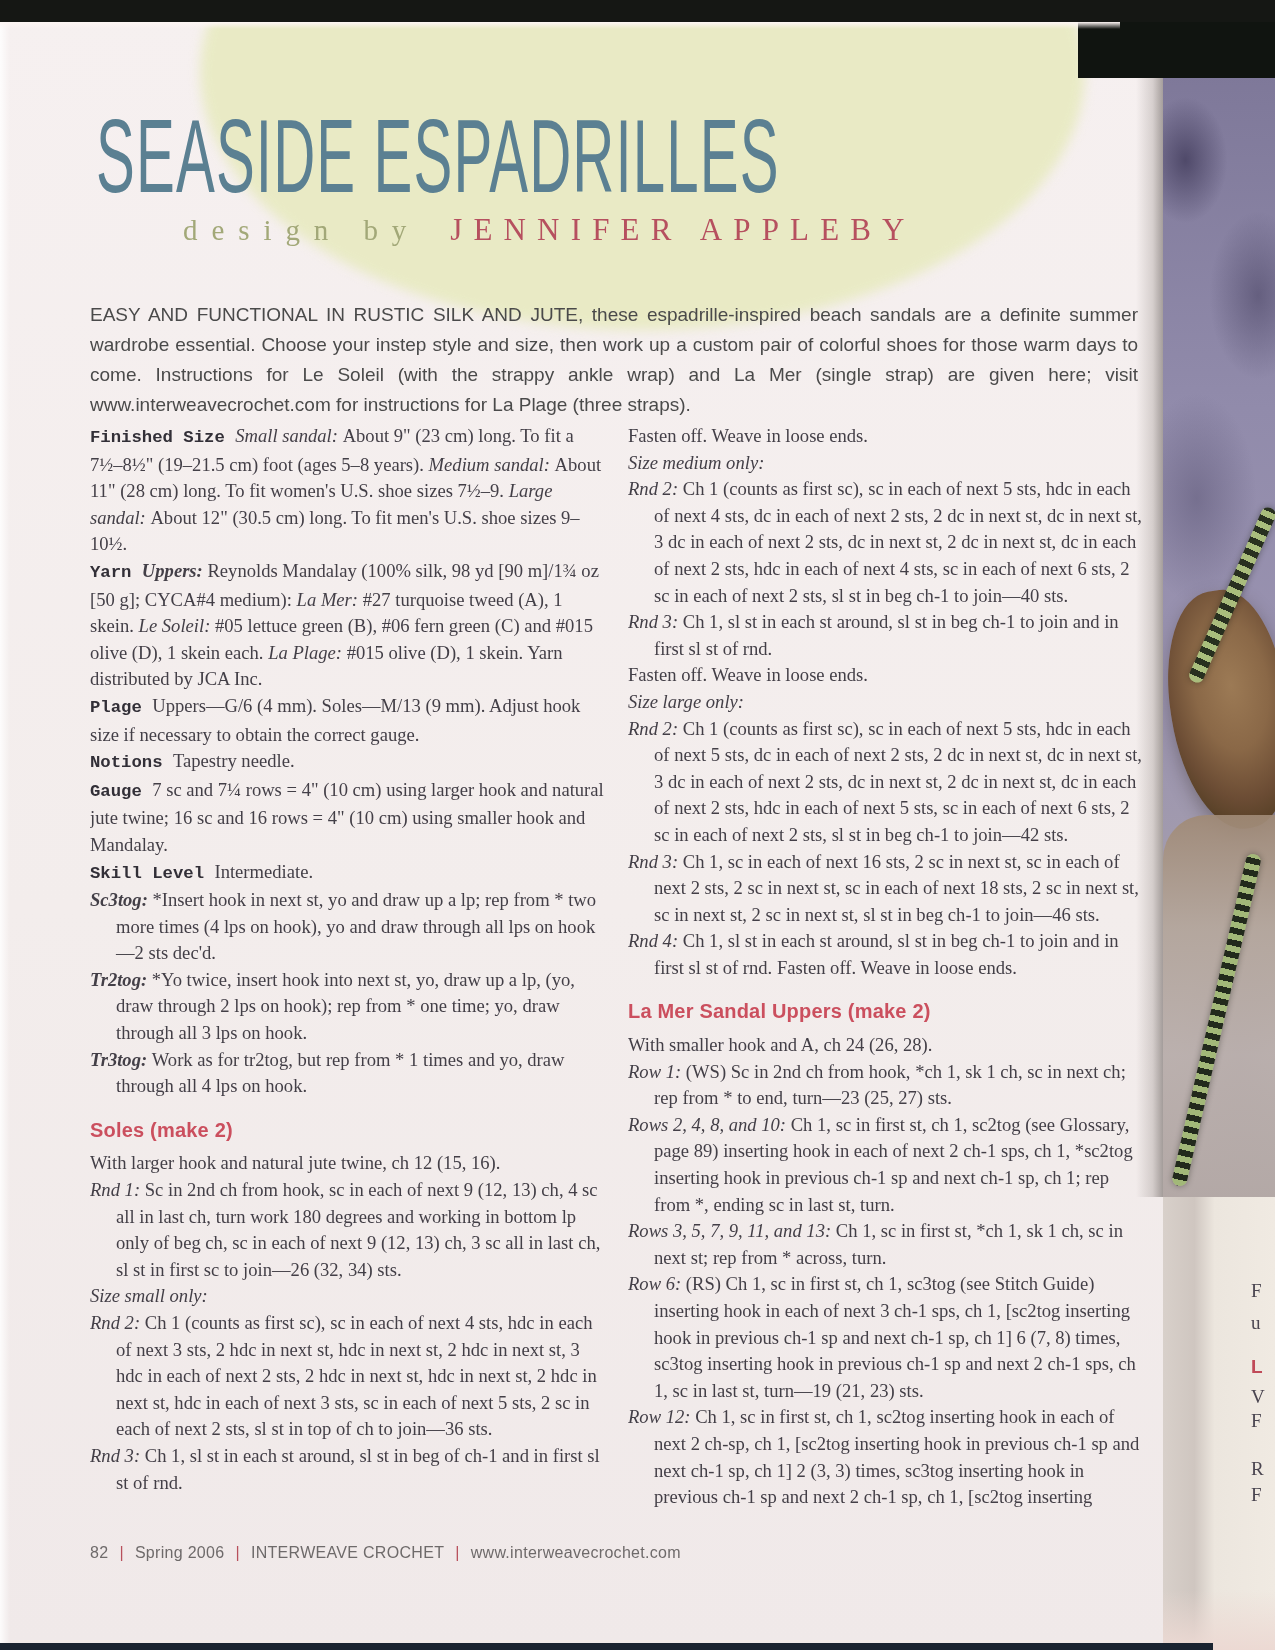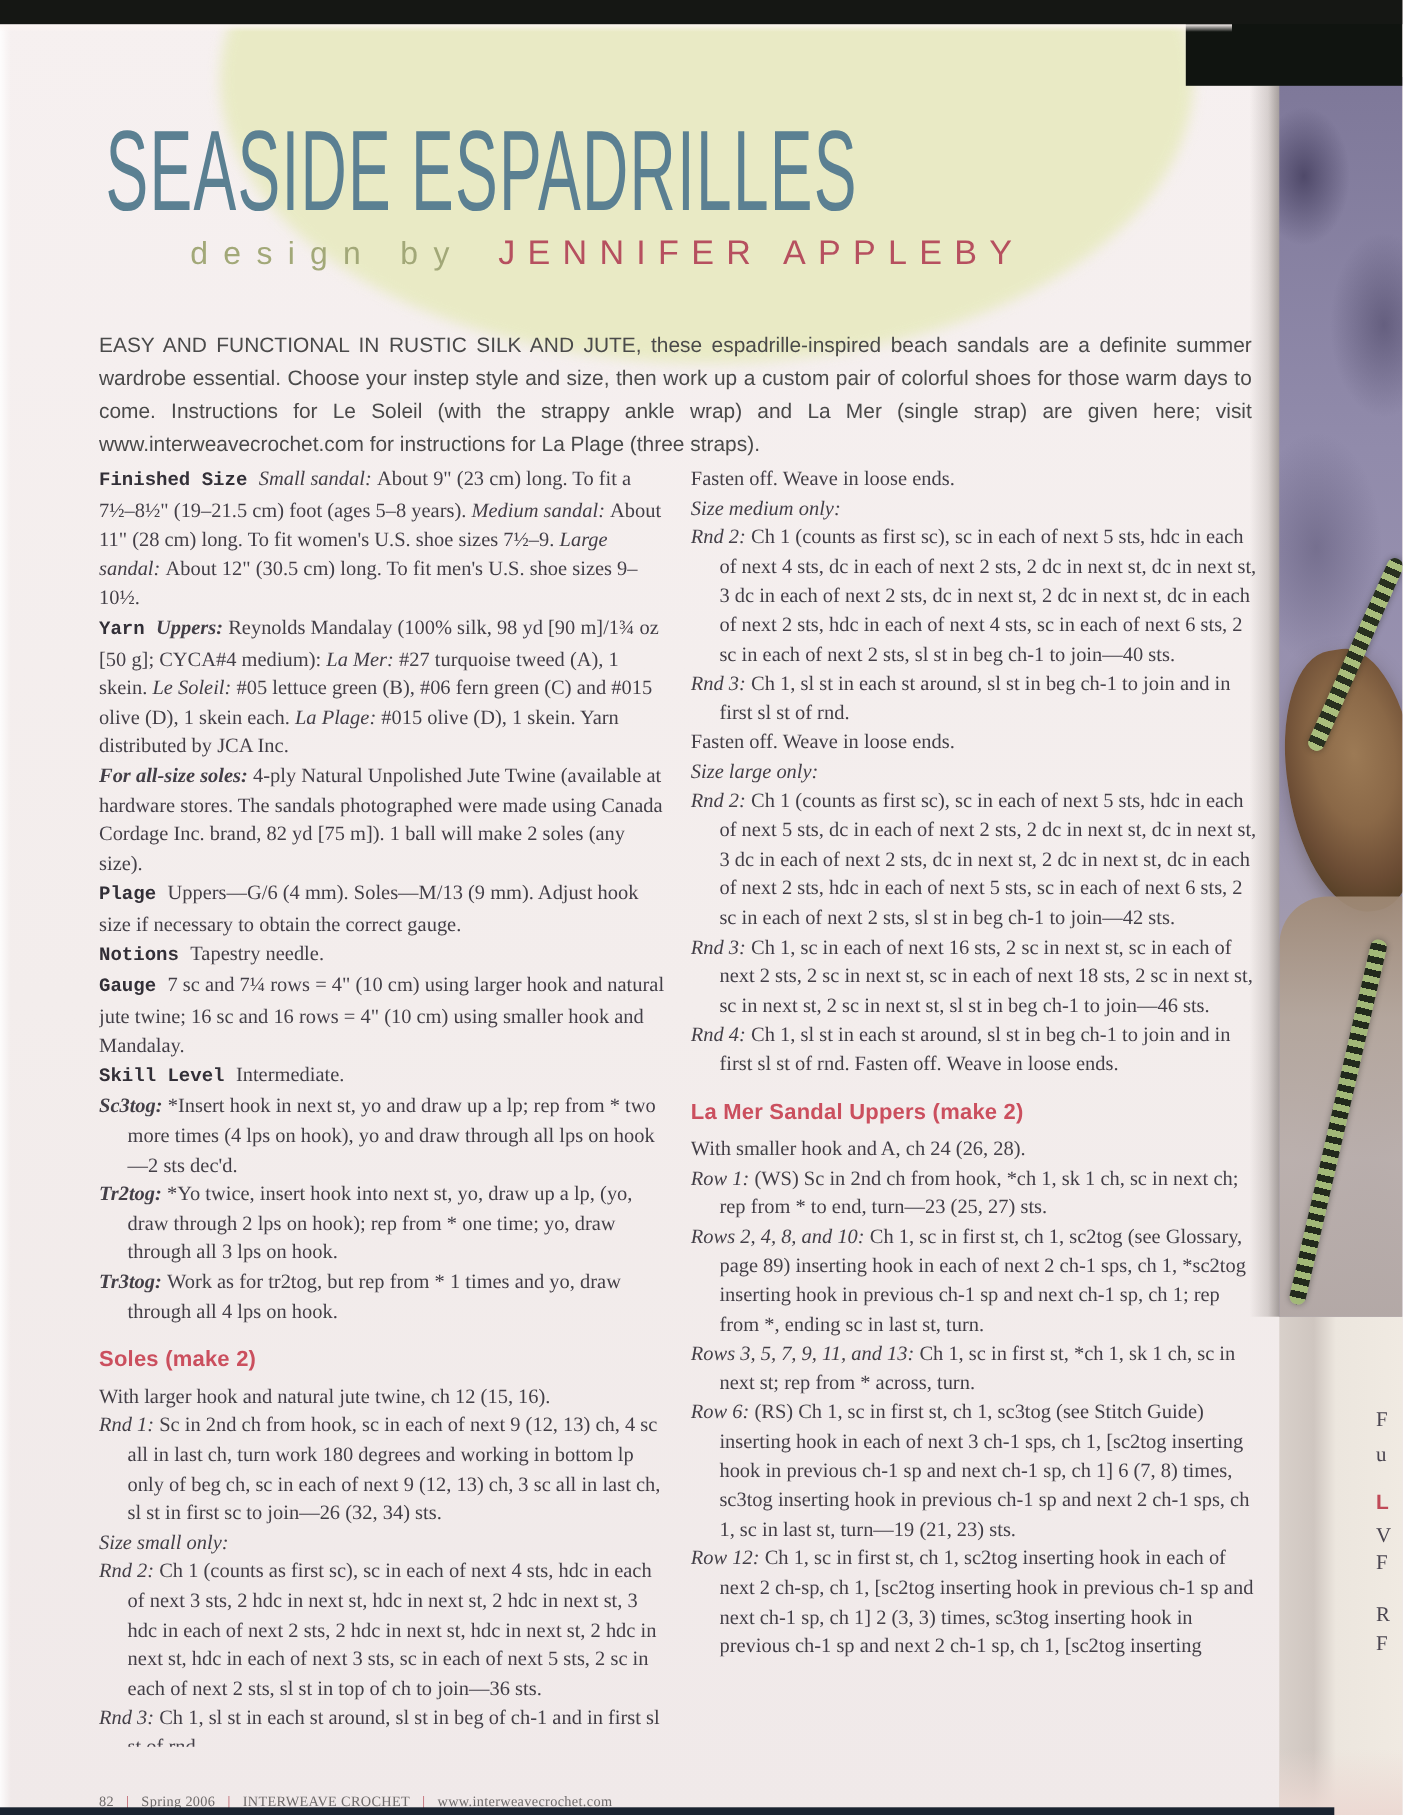--- a/index.html
+++ b/index.html
@@ -19,21 +19,21 @@
   
   .bg-ellipse{position:absolute;left:200px;top:-185px;width:885px;height:515px;background:#e7eabe;border-radius:50%;filter:blur(6px);opacity:.85;z-index:1;}
 
   
   .title{
     position:absolute;left:96px;top:104px;margin:0;z-index:5;
     font-family:"Liberation Sans", sans-serif;font-weight:400;
     font-size:104px;line-height:1;color:#5b8092;letter-spacing:2px;
     transform:scaleX(.56);transform-origin:0 0;white-space:nowrap;
   }
-  .byline{position:absolute;left:173px;top:212px;z-index:5;white-space:nowrap;font-family:Liberation Sans, sans-serif;}
+  .byline{position:absolute;left:183px;top:212px;z-index:5;white-space:nowrap;font-family:Liberation Serif, serif;}
   .by-prefix{font-size:29px;color:#a2a878;letter-spacing:.48em;}
   .by-designer{font-size:31px;color:#b6505f;letter-spacing:.36em;margin-left:26px;}
 
   
   .intro{
     position:absolute;left:90px;top:300px;width:1048px;margin:0;z-index:5;
     font-family:"Liberation Sans", sans-serif;font-size:19px;line-height:30px;
     color:#4a4a4a;text-align:justify;
   }
 
@@ -45,21 +45,21 @@
   .blk-h{padding-left:26px;text-indent:-26px;}
   .blk-head,.blk-sub{font-family:"Liberation Sans", sans-serif;margin:17px 0 7px 0;}
   .blk-head{font-weight:700;font-size:20px;color:#cb4f5e;letter-spacing:.2px;}
   .blk-sub{font-weight:400;font-size:21px;color:#c75762;letter-spacing:.3px;}
   .run-n{}
   .run-i{font-style:italic;}
   .run-bi{font-weight:bold;font-style:italic;}
   .run-bs{font-family:Liberation Mono, monospace;font-weight:700;font-size:.93em;color:#322f37;}
 
   
-  .footer{position:absolute;left:90px;top:1630px;z-index:5;font-family:Liberation Serif, serif;font-size:13px;color:#6e6a6a;letter-spacing:.3px;}
+  .footer{position:absolute;left:90px;top:1544px;z-index:5;font-family:Liberation Sans, sans-serif;font-size:16px;color:#6e6a6a;letter-spacing:.3px;}
   .footer .sep{color:#b8505c;margin:0 11px;font-weight:400;}
 
   
   .edge-shadow{position:absolute;left:1136px;top:70px;width:28px;height:1127px;z-index:9;
     background:linear-gradient(90deg,rgba(120,110,105,0) 0%,rgba(120,110,105,.25) 60%,rgba(90,82,78,.55) 100%);}
   .photo-strip{position:absolute;left:1163px;top:70px;width:112px;height:1127px;z-index:10;overflow:hidden;
     background:
       radial-gradient(60px 90px at 20% 8%, rgba(62,56,88,.75), rgba(62,56,88,0) 70%),
       radial-gradient(70px 120px at 85% 20%, rgba(70,64,96,.55), rgba(70,64,96,0) 70%),
       radial-gradient(80px 140px at 30% 38%, rgba(88,82,114,.5), rgba(88,82,114,0) 75%),
@@ -97,21 +97,20 @@
   <div class="byline">
     <span class="by-prefix">design by</span>
     <span class="by-designer">JENNIFER APPLEBY</span>
   </div>
 
   <p class="intro">EASY AND FUNCTIONAL IN RUSTIC SILK AND JUTE, these espadrille-inspired beach sandals are a definite summer wardrobe essential. Choose your instep style and size, then work up a custom pair of colorful shoes for those warm days to come. Instructions for Le Soleil (with the strappy ankle wrap) and La Mer (single strap) are given here; visit www.interweavecrochet.com for instructions for La Plage (three straps).</p>
 
   <div class="col col-left">
       <p class="blk-p"><span class="run-bs">Finished Size </span><span class="run-i">Small sandal: </span><span class="run-n">About 9" (23 cm) long. To fit a 7½–8½" (19–21.5 cm) foot (ages 5–8 years). </span><span class="run-i">Medium sandal: </span><span class="run-n">About 11" (28 cm) long. To fit women's U.S. shoe sizes 7½–9. </span><span class="run-i">Large sandal: </span><span class="run-n">About 12" (30.5 cm) long. To fit men's U.S. shoe sizes 9–10½.</span></p>
       <p class="blk-p"><span class="run-bs">Yarn </span><span class="run-bi">Uppers: </span><span class="run-n">Reynolds Mandalay (100% silk, 98 yd [90 m]/1¾ oz [50 g]; CYCA#4 medium): </span><span class="run-i">La Mer: </span><span class="run-n">#27 turquoise tweed (A), 1 skein. </span><span class="run-i">Le Soleil: </span><span class="run-n">#05 lettuce green (B), #06 fern green (C) and #015 olive (D), 1 skein each. </span><span class="run-i">La Plage: </span><span class="run-n">#015 olive (D), 1 skein. Yarn distributed by JCA Inc.</span></p>
-      <p class="blk-p"><span class="run-bi">For all-size soles: </span><span class="run-n">4-ply Natural Unpolished Jute Twine (available at hardware stores. The sandals photographed were made using Canada Cordage Inc. brand, 82 yd [75 m]). 1 ball will make 2 soles (any size).</span></p>
       <p class="blk-p"><span class="run-bs">Plage </span><span class="run-n">Uppers—G/6 (4 mm). Soles—M/13 (9 mm). Adjust hook size if necessary to obtain the correct gauge.</span></p>
       <p class="blk-p"><span class="run-bs">Notions </span><span class="run-n">Tapestry needle.</span></p>
       <p class="blk-p"><span class="run-bs">Gauge </span><span class="run-n">7 sc and 7¼ rows = 4" (10 cm) using larger hook and natural jute twine; 16 sc and 16 rows = 4" (10 cm) using smaller hook and Mandalay.</span></p>
       <p class="blk-p"><span class="run-bs">Skill Level </span><span class="run-n">Intermediate.</span></p>
       <p class="blk-h"><span class="run-bi">Sc3tog: </span><span class="run-n">*Insert hook in next st, yo and draw up a lp; rep from * two more times (4 lps on hook), yo and draw through all lps on hook—2 sts dec'd.</span></p>
       <p class="blk-h"><span class="run-bi">Tr2tog: </span><span class="run-n">*Yo twice, insert hook into next st, yo, draw up a lp, (yo, draw through 2 lps on hook); rep from * one time; yo, draw through all 3 lps on hook.</span></p>
       <p class="blk-h"><span class="run-bi">Tr3tog: </span><span class="run-n">Work as for tr2tog, but rep from * 1 times and yo, draw through all 4 lps on hook.</span></p>
       <h3 class="blk-head">Soles (make 2)</h3>
       <p class="blk-p"><span class="run-n">With larger hook and natural jute twine, ch 12 (15, 16).</span></p>
       <p class="blk-h"><span class="run-i">Rnd 1: </span><span class="run-n">Sc in 2nd ch from hook, sc in each of next 9 (12, 13) ch, 4 sc all in last ch, turn work 180 degrees and working in bottom lp only of beg ch, sc in each of next 9 (12, 13) ch, 3 sc all in last ch, sl st in first sc to join—26 (32, 34) sts.</span></p>

